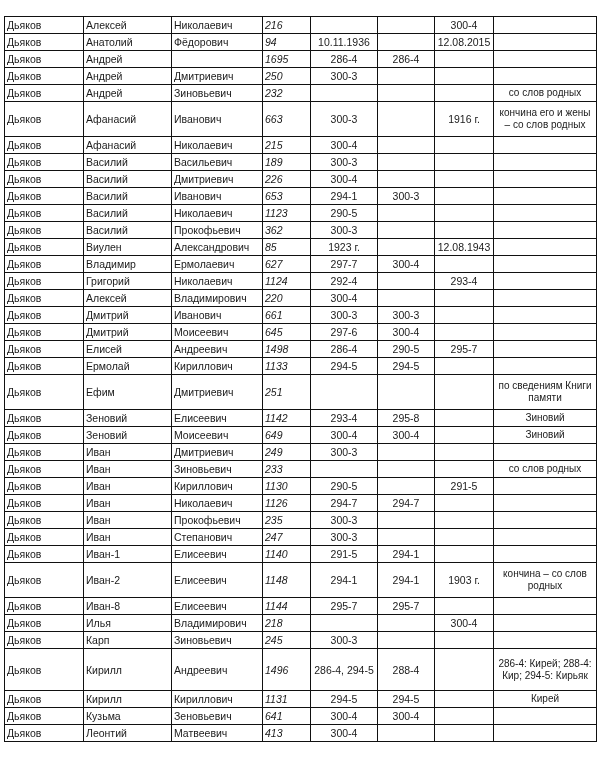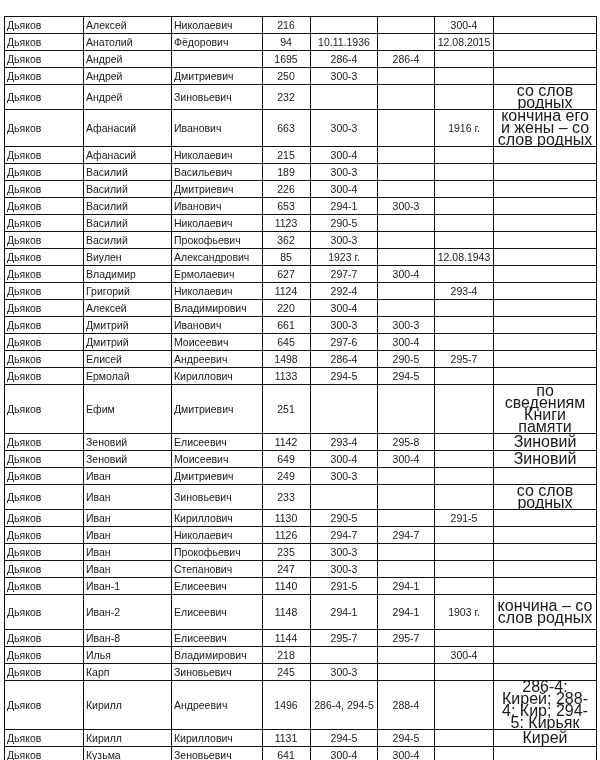--- a/index.html
+++ b/index.html
@@ -15,22 +15,22 @@
   }
   td {
     border: 1.5px solid #111111;
     padding: 0 2px;
     height: 16px;
     line-height: 12px;
     overflow: hidden;
     vertical-align: middle;
   }
   td.c { text-align: center; }
-  td.r { text-align: center; padding-right: 3px; }
-  td.note { text-align: center; font-size: 16px; line-height: 12px; }
+  td.r { text-align: left; padding-right: 3px; font-style: italic; }
+  td.note { text-align: center; font-size: 10px; line-height: 12px; }
   tr.tall td { height: 34px; }
   tr.xtall td { height: 41px; }
 </style>
 </head>
 <body>
 
 <table>
   <colgroup>
     <col style="width:79px">
     <col style="width:88px">

